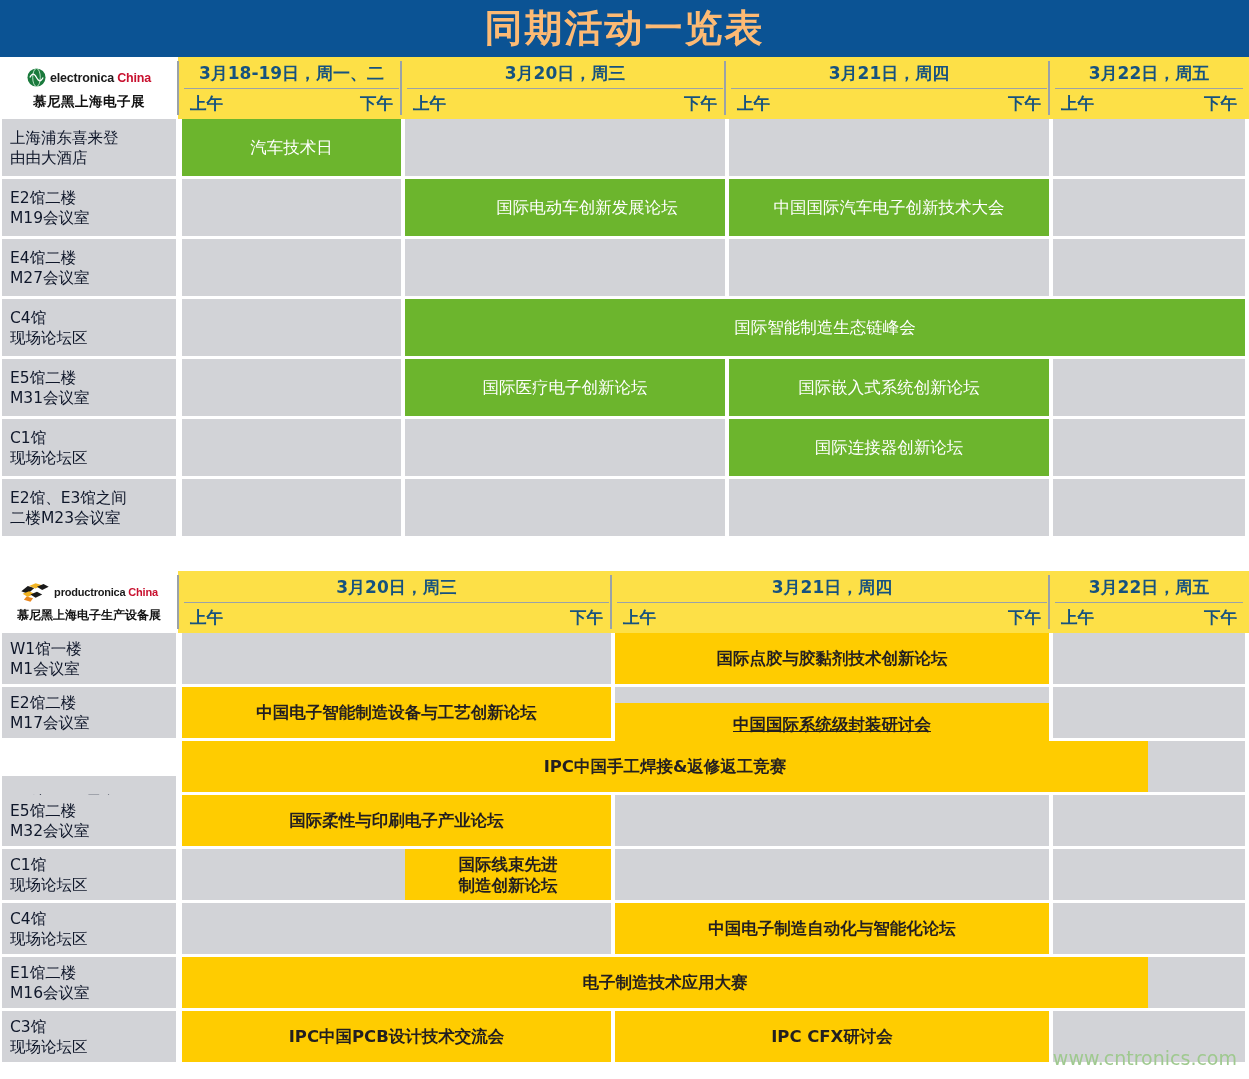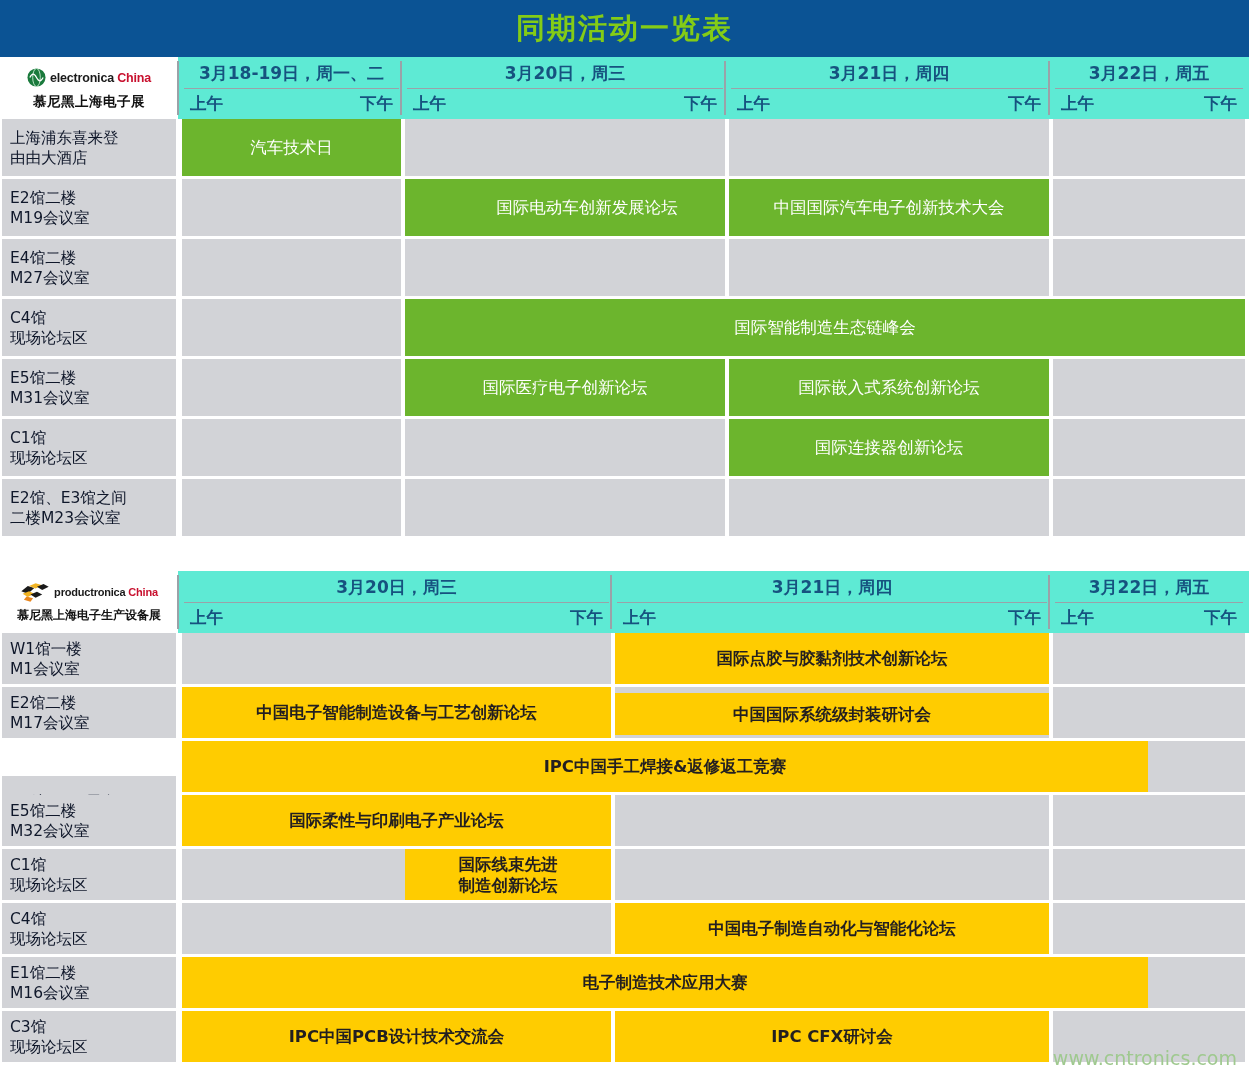--- a/index.html
+++ b/index.html
@@ -11,28 +11,28 @@
   }
   #page { position: relative; width: 1249px; height: 1079px; background:#fff; }
 
   
   .banner {
     position: absolute; left:0; top:0; width:1249px; height:57px;
     background:#0b5394;
     display:flex; align-items:center; justify-content:center;
   }
   .banner-title {
-    color:#84cc16; font-size:29px; font-weight:700; letter-spacing:2px;
+    color:#fdba74; font-size:38px; font-weight:700; letter-spacing:2px;
     font-family:"DejaVu Sans","Liberation Sans",sans-serif;
   }
 
   
   .sched { position:absolute; left:0; width:1249px; }
 
-  .hdr { position:relative; height:62px; background:#5eead4; }
+  .hdr { position:relative; height:62px; background:#fde047; }
   .logo-cell {
     position:absolute; left:0; top:0; width:178px; height:62px;
     display:flex; flex-direction:column; align-items:center; justify-content:center;
     background:#fff;
   }
   .logo-row { display:flex; align-items:center; gap:4px; height:24px; }
   .logo-mark { width:19px; height:19px; flex:none; }
   .logo-word { font-size:12.5px; font-weight:700; color:#1a1a1a; letter-spacing:-0.2px; }
   .logo-word .cn { color:#c8102e; }
   .logo-sub {
@@ -286,21 +286,21 @@
         <div class="rowlabel" style="top: 54px; height: 51px;">
           <div>E2馆二楼</div>
           <div>M17会议室</div>
         </div>
         <div class="slot" style="left: 182px; width: 429px; top: 54px; height: 51px;"></div>
         <div class="slot" style="left: 615px; width: 434px; top: 54px; height: 51px;"></div>
         <div class="slot" style="left: 1053px; width: 192px; top: 54px; height: 51px;"></div>
         <div class="evt yellow" style="left: 182px; width: 429px; top: 54px; height: 51px;">
           <span style="white-space: pre-line;">中国电子智能制造设备与工艺创新论坛</span>
         </div>
-        <div class="evt yellow" style="left: 615px; width: 434px; top: 60px; height: 42px;">
+        <div class="evt yellow" style="left: 615px; width: 434px; top: 70px; height: 42px; text-decoration: underline;">
           <span style="white-space: pre-line;">中国国际系统级封装研讨会</span>
         </div>
         <div class="rowlabel" style="top: 108px; height: 51px; margin-top: 35px;">
           <div>C3馆1100展台</div>
         </div>
         <div class="slot" style="left: 182px; width: 429px; top: 108px; height: 51px;"></div>
         <div class="slot" style="left: 615px; width: 434px; top: 108px; height: 51px;"></div>
         <div class="slot" style="left: 1053px; width: 192px; top: 108px; height: 51px;"></div>
         <div class="evt yellow" style="left: 182px; width: 966px; top: 108px; height: 51px;">
           <span style="white-space: pre-line;">IPC中国手工焊接&amp;返修返工竞赛</span>

